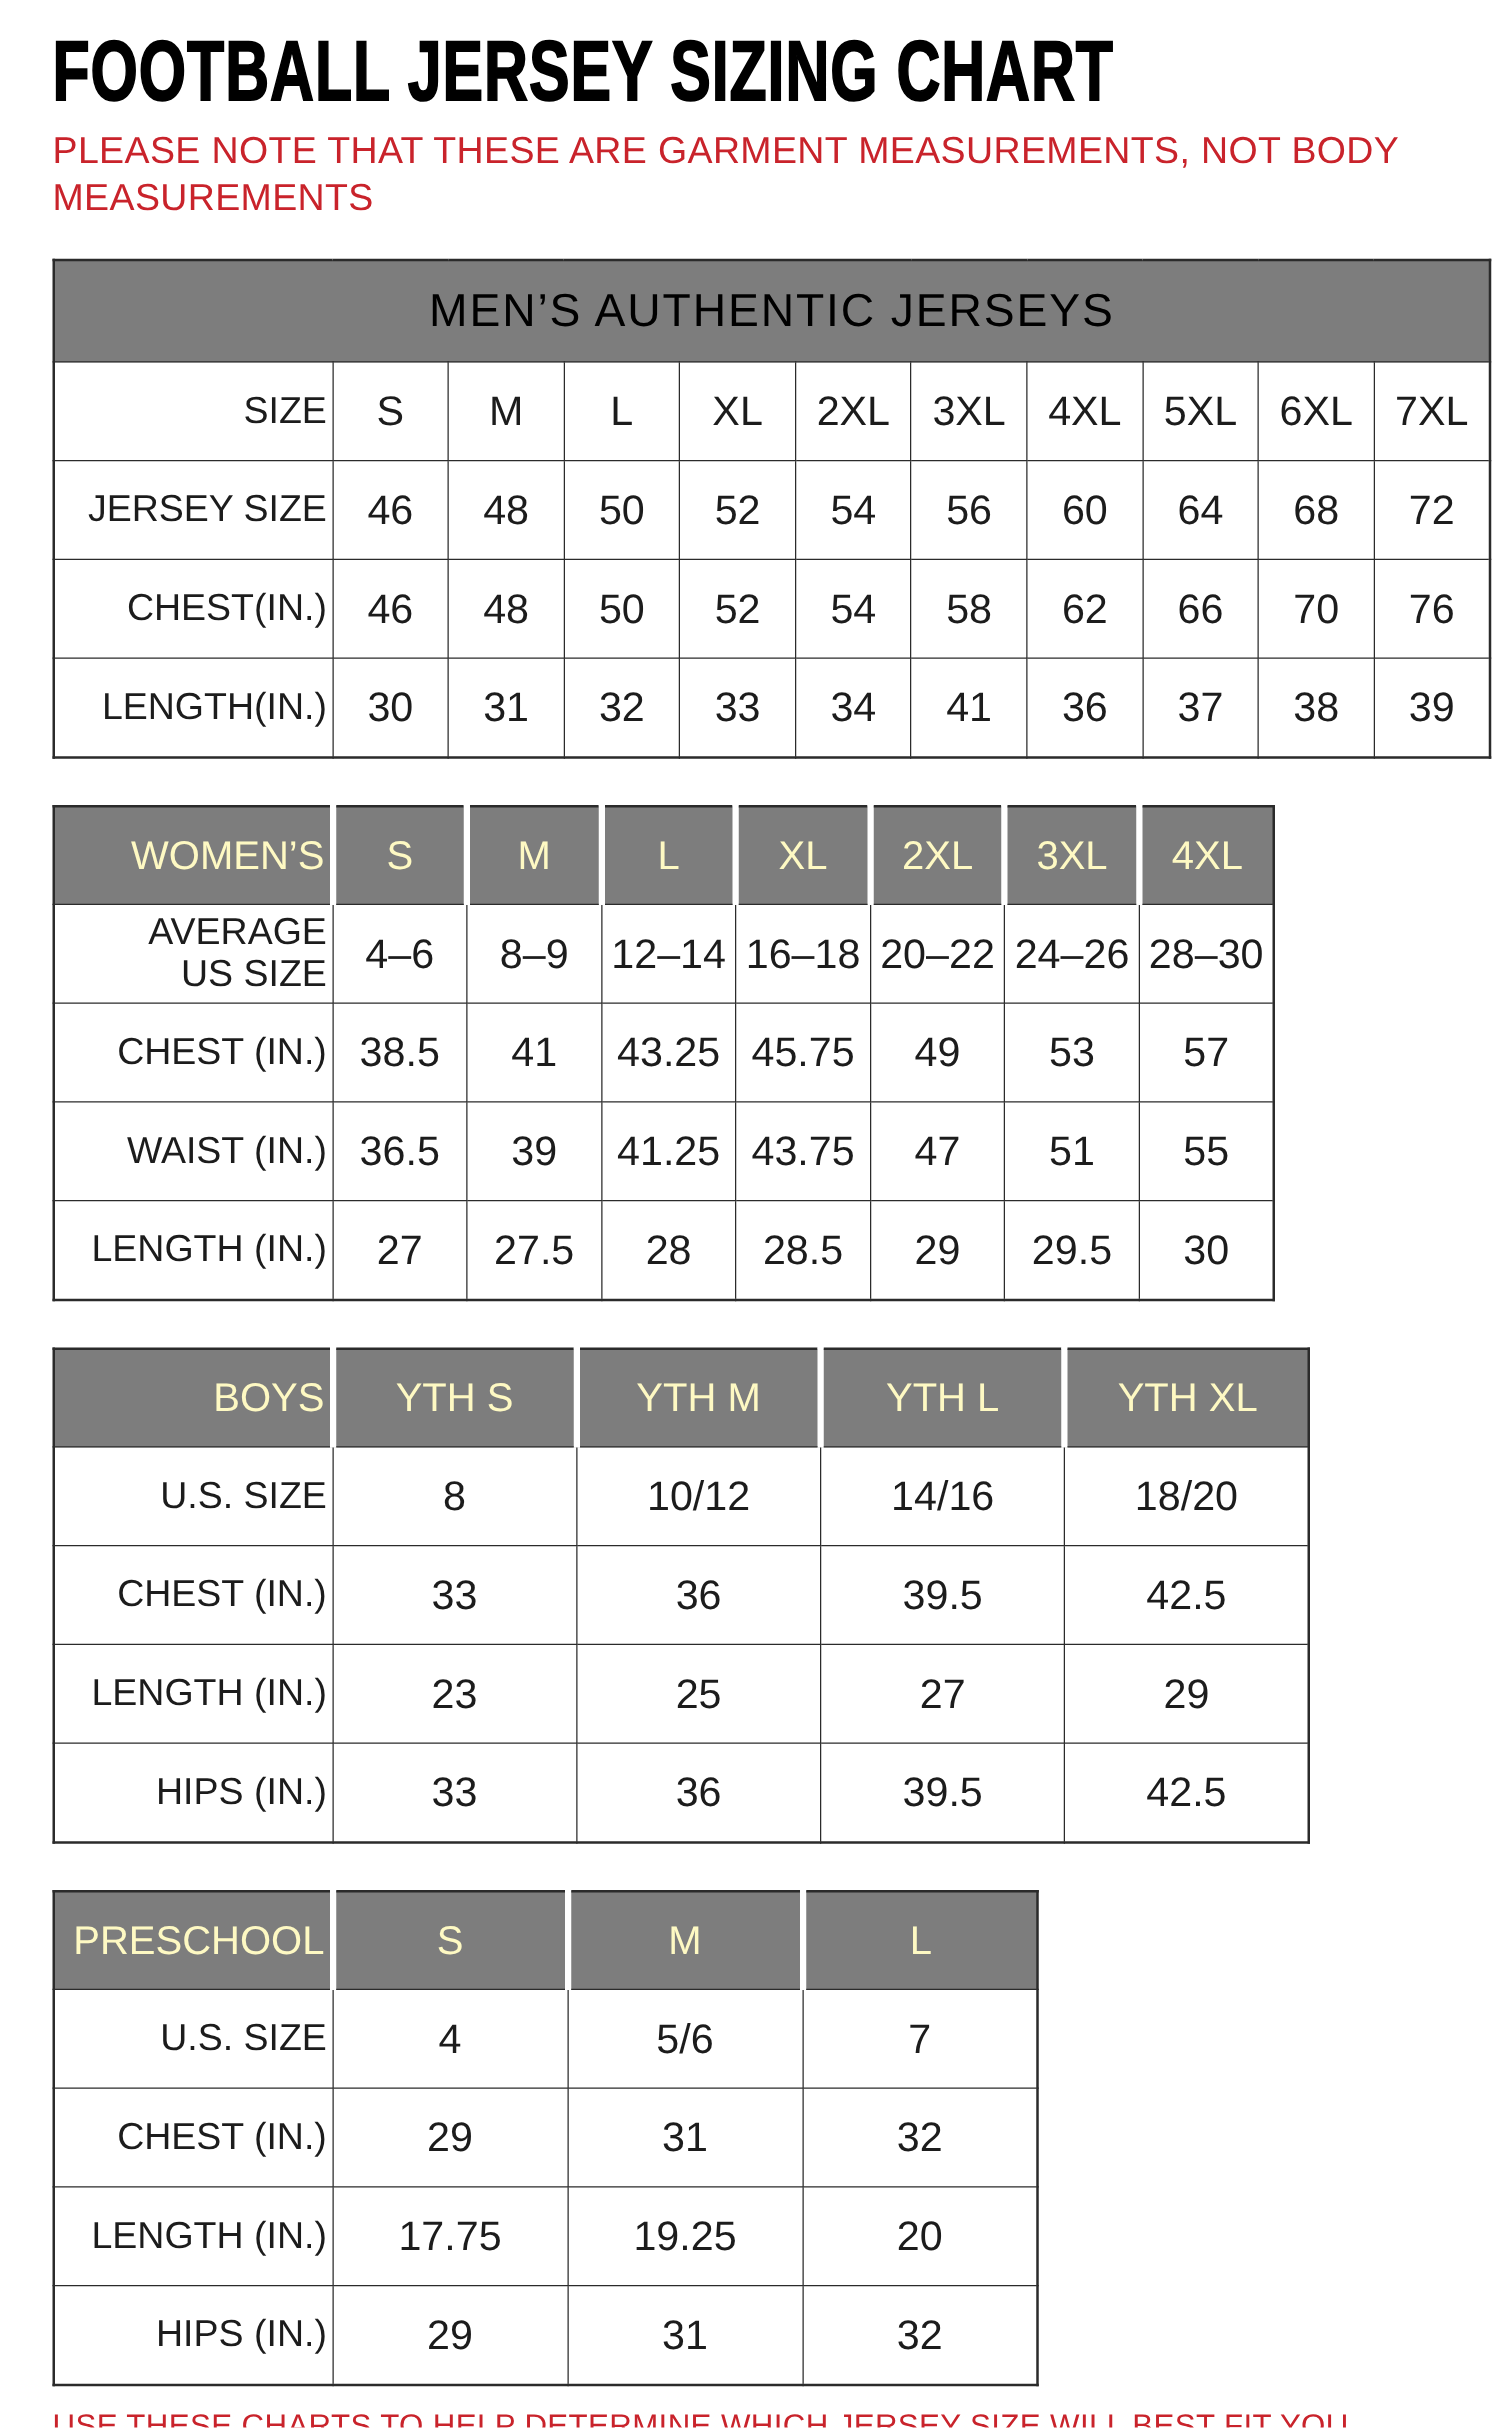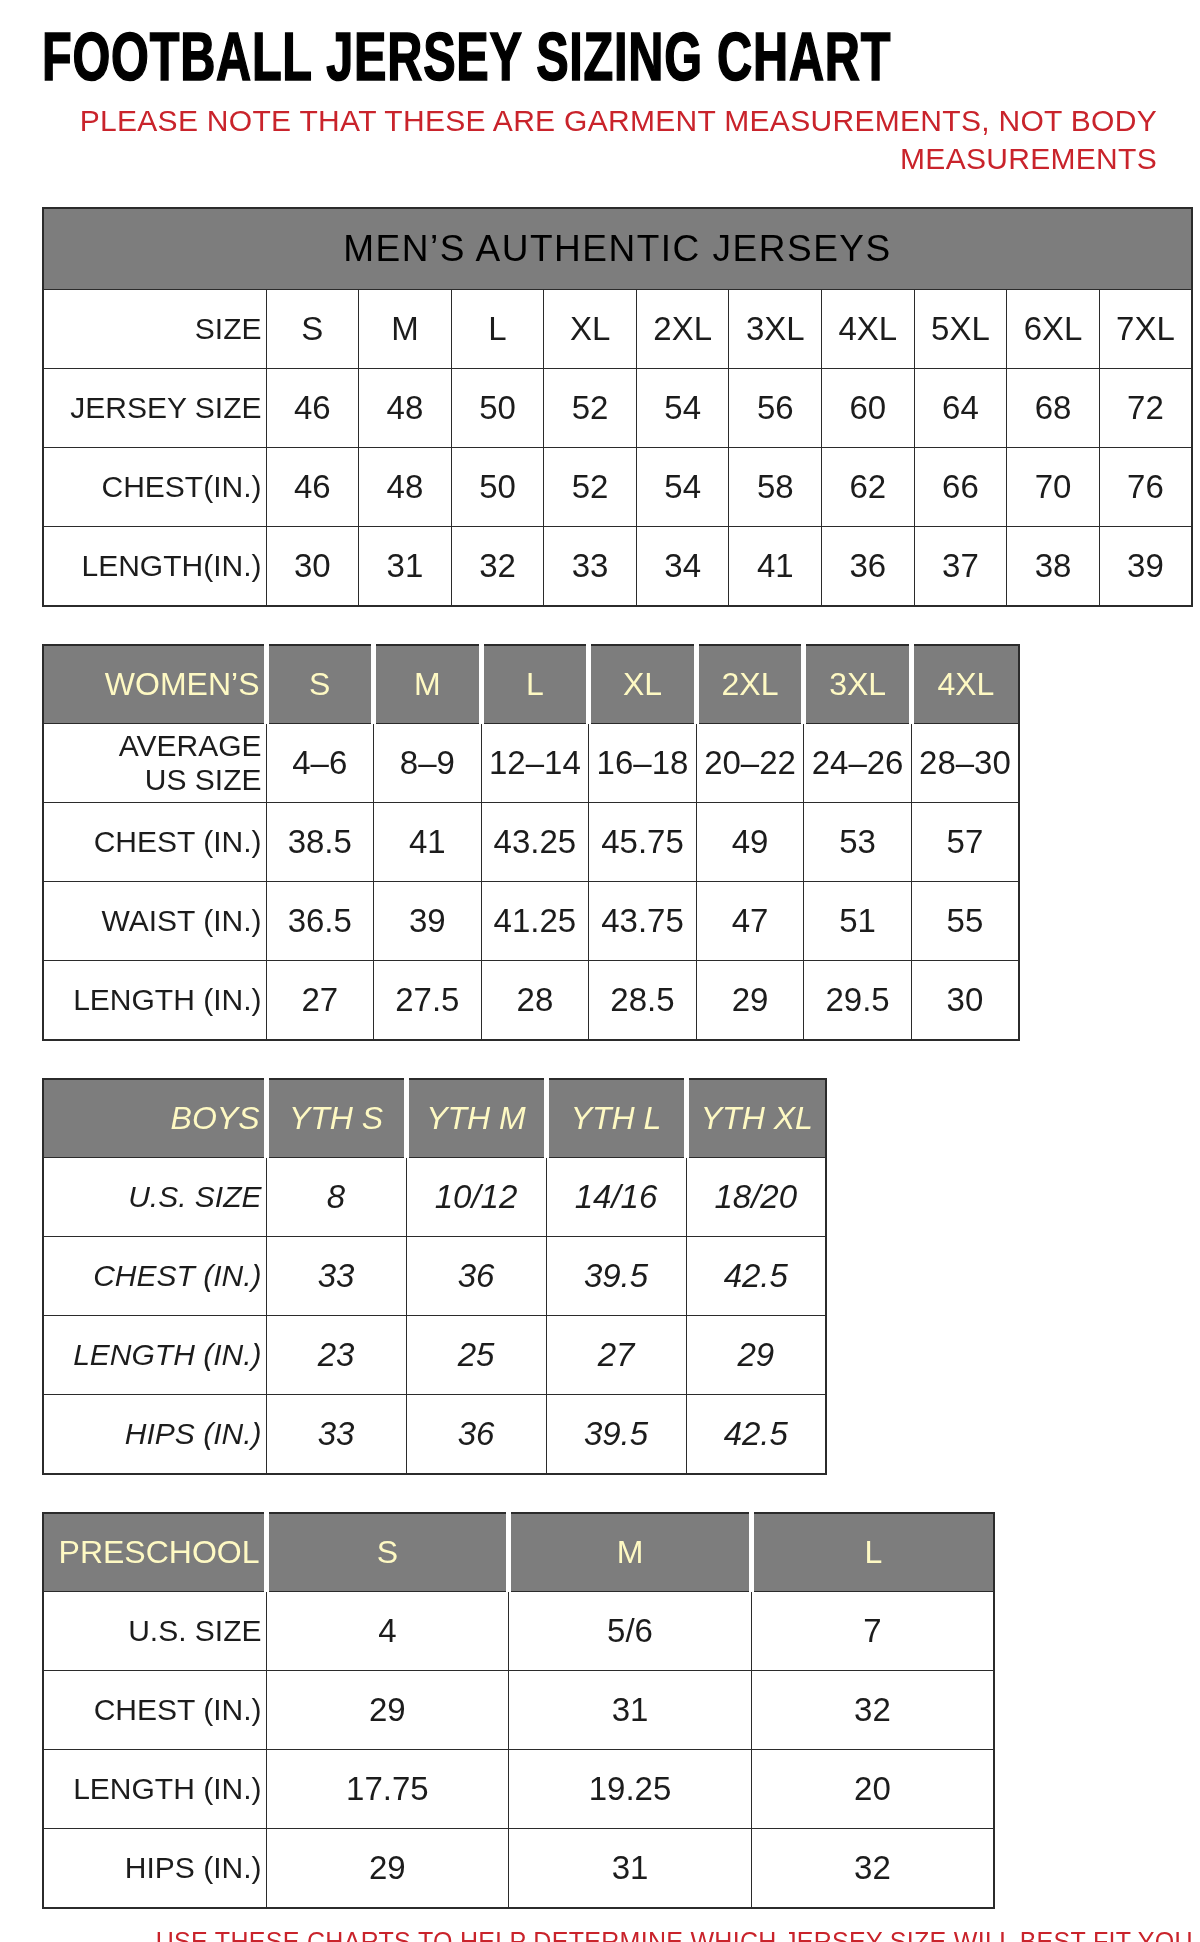--- a/index.html
+++ b/index.html
@@ -31,39 +31,38 @@
     -webkit-text-stroke:1.5px #000;
   }
 
   .note{
     color:var(--red);
     font-size:30px;
     line-height:1.28;
     margin:12px 0 0 0;
     max-width:1115px;
     letter-spacing:0.3px;
-    text-align:right;
   }
   .note-bottom{
     font-size:25px;
     white-space:nowrap;
     margin-top:16px;
     max-width:none;
   }
 
   table.chart{
     border-collapse:collapse;
     table-layout:fixed;
     border:2px solid var(--border);
     margin-top:37px;
   }
   #tbl-mens{ width:1151px; margin-top:28px; }
   #tbl-womens{ width:978px; }
-  #tbl-boys{ width:785px;font-style:italic; }
-  #tbl-preschool{ width:953px;border-radius:11px; }
+  #tbl-boys{ width:1006px; }
+  #tbl-preschool{ width:789px;border-radius:11px; }
   col.col-label{ width:223px; }
 
   .chart th,.chart td{
     border:1px solid var(--border);
     text-align:center;
     vertical-align:middle;
     padding:2px 4px;
     height:79px;
     font-size:33px;
     font-weight:400;

